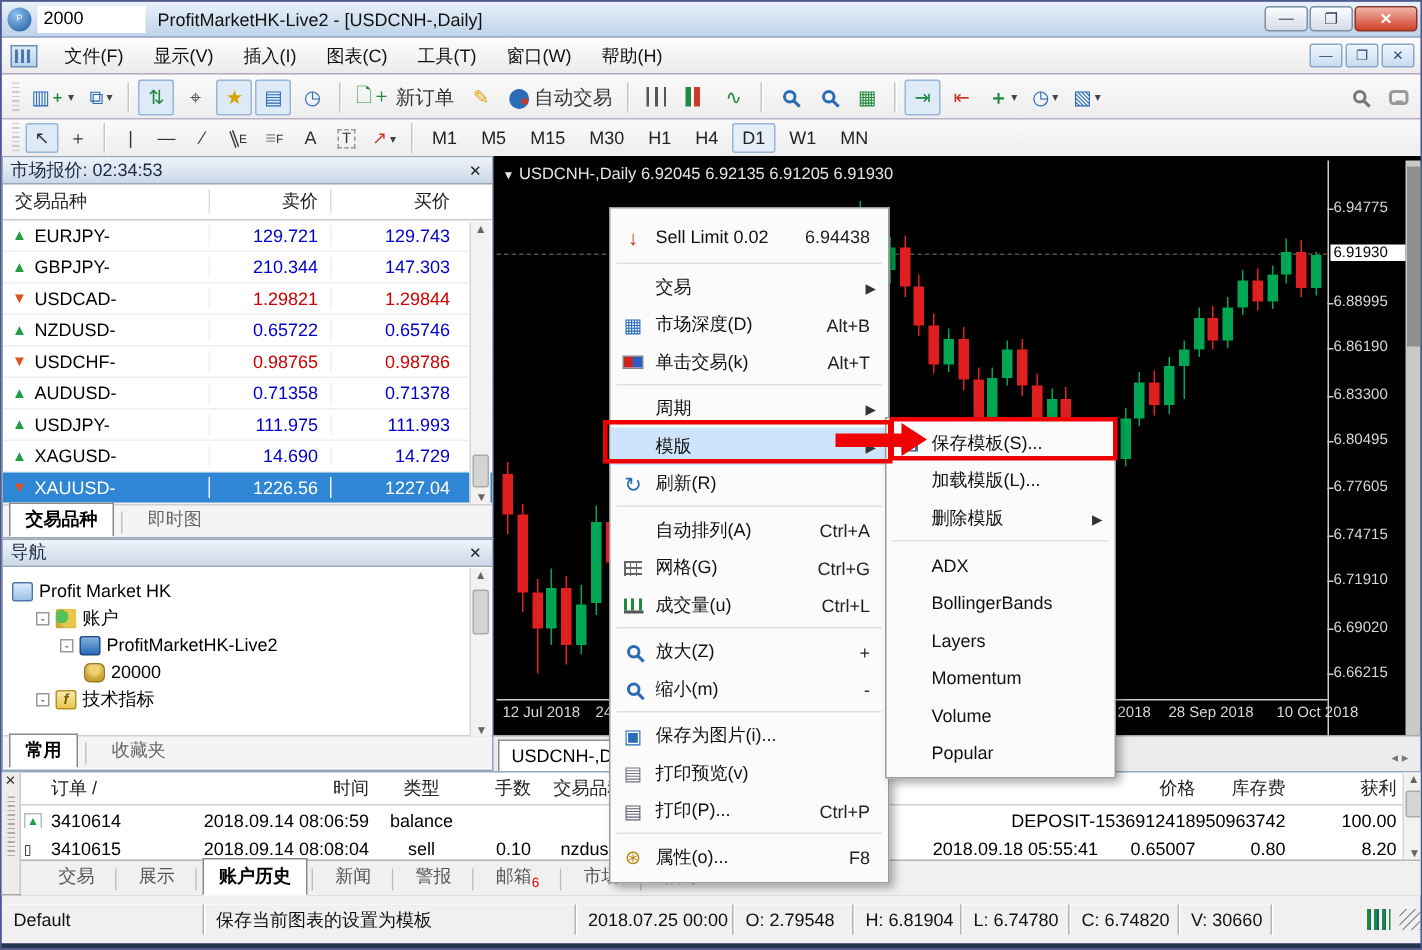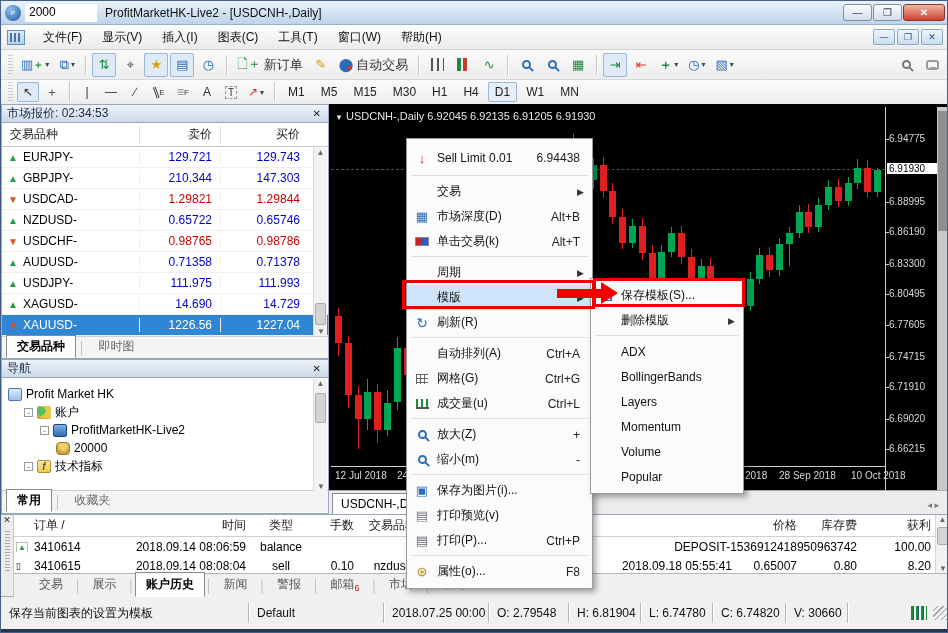--- a/index.html
+++ b/index.html
@@ -633,39 +633,39 @@
         <span class="ttsep">│</span>
         <span class="termtab">邮箱<span class="badge">6</span></span>
         <span class="ttsep">│</span>
         <span class="termtab">市场</span>
         <span class="ttsep">│</span>
         <span class="termtab">信号</span>
       </div>
   </div>
 
   <div class="statusbar" id="statusbar">
+      <span class="seg" style="width: 135px;">Default</span>
       <span class="seg" style="width: 248px;">保存当前图表的设置为模板</span>
-      <span class="seg" style="width: 135px;">Default</span>
       <span class="seg" style="width: 105px;">2018.07.25 00:00</span>
       <span class="seg" style="width: 80px;">O: 2.79548</span>
       <span class="seg" style="width: 72px;">H: 6.81904</span>
       <span class="seg" style="width: 72px;">L: 6.74780</span>
       <span class="seg" style="width: 73px;">C: 6.74820</span>
       <span class="seg" style="width: 62px;">V: 30660</span>
       <span class="sb-icon"></span>
       <span class="grip"></span>
     </div>
   <div class="bottom-edge"></div>
 
   <div class="ctxmenu" id="ctxmenu">
       <div class="mi tall">
         <span class="ic">
           <b style="color:#d02010">↓</b>
         </span>
-        <span class="lbl">Sell Limit 0.01</span>
+        <span class="lbl">Sell Limit 0.02</span>
         <span class="sc">6.94438</span>
       </div>
       <div class="msep"></div>
       <div class="mi">
         <span class="ic"></span>
         <span class="lbl">交易</span>
         <span class="arr">▶</span>
       </div>
       <div class="mi">
         <span class="ic">
@@ -761,20 +761,24 @@
         <span class="lbl">属性(o)...</span>
         <span class="sc">F8</span>
       </div>
     </div>
   <div class="submenu" id="submenu">
       <div class="mi">
         <span class="ic">
           <span class="ic-disk"></span>
         </span>
         <span class="lbl">保存模板(S)...</span>
+      </div>
+      <div class="mi">
+        <span class="ic"></span>
+        <span class="lbl">加载模版(L)...</span>
       </div>
       <div class="mi">
         <span class="ic"></span>
         <span class="lbl">删除模版</span>
         <span class="arr">▶</span>
       </div>
       <div class="msep"></div>
       <div class="mi">
         <span class="ic"></span>
         <span class="lbl">ADX</span>

